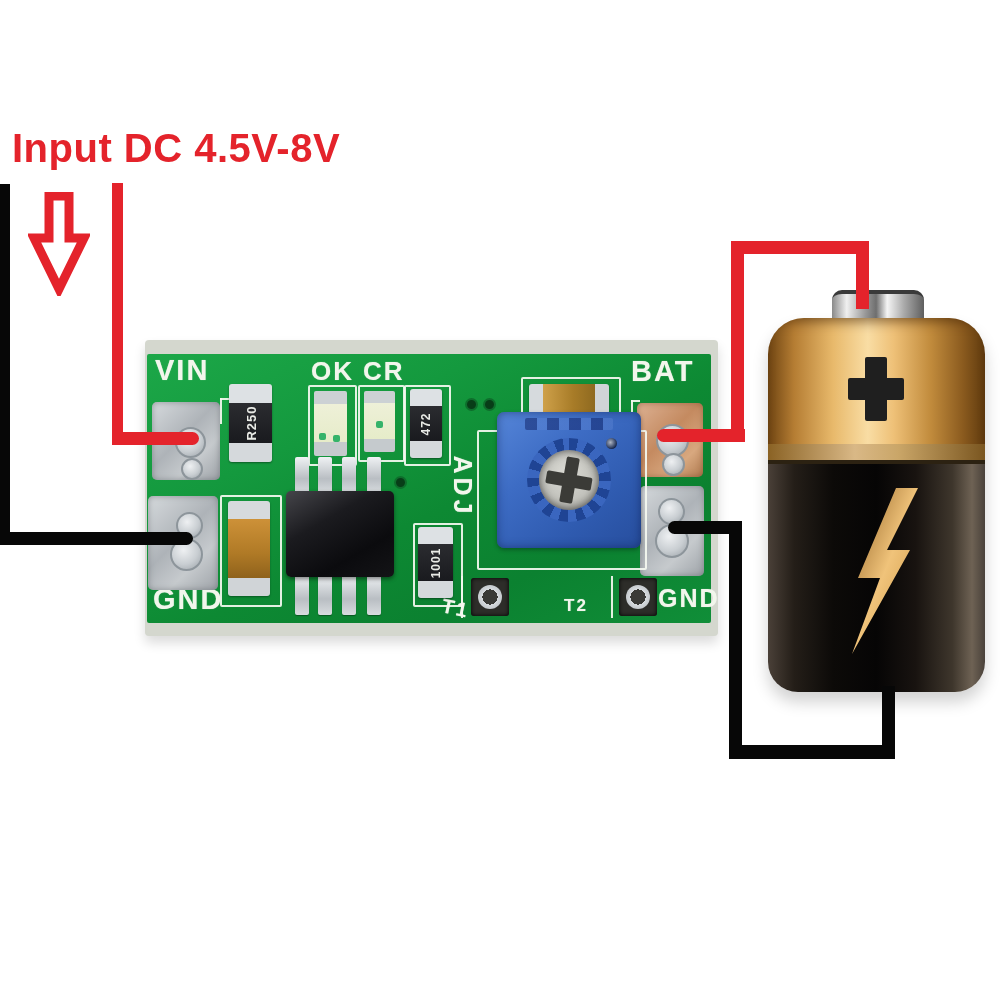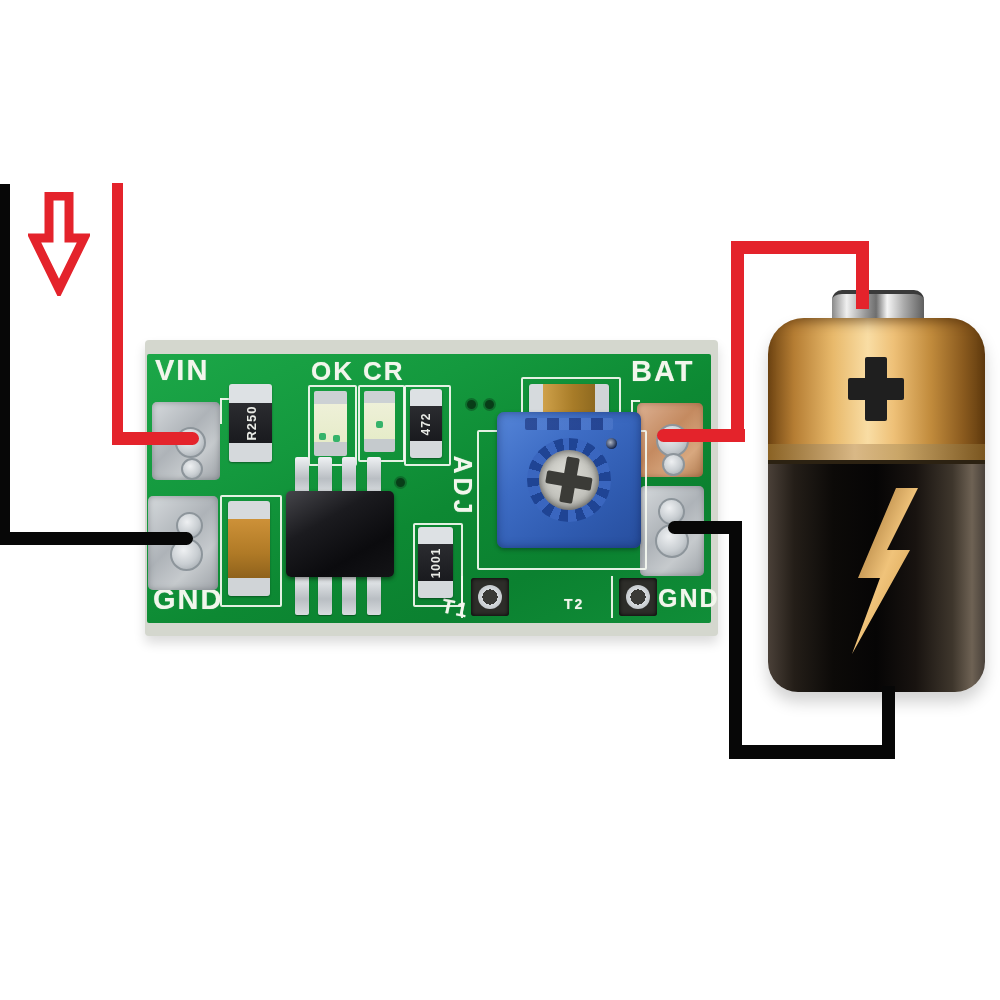--- a/index.html
+++ b/index.html
@@ -97,20 +97,21 @@
   .bat-plus .v{position:absolute;left:17px;top:0;width:22px;height:64px;background:#1f1f1f;border-radius:2px;}
   .bat-plus .h{position:absolute;left:0;top:21px;width:56px;height:22px;background:#1f1f1f;border-radius:2px;}
 
   .arrow-svg{left:28px;top:192px;}
 </style>
 </head>
 <body>
 
 <div class="canvas">
 
+  <div class="abs input-label">Input DC 4.5V-8V</div>
   <svg class="abs arrow-svg" width="62" height="104" viewBox="0 0 62 104">
     <polygon points="21,4 41,4 41,46 56,46 31,97 6,46 21,46" fill="#ffffff" stroke="#e4232b" stroke-width="9" stroke-linejoin="miter"></polygon>
   </svg>
 
   <div class="abs battery">
     <div class="bat-terminal"></div>
     <div class="bat-body">
       <div class="bat-gold">
         <div class="bat-plus">
           <div class="v"></div>
@@ -136,21 +137,21 @@
   <div class="abs pcb">
     <div class="pcb-green"></div>
 
     <div class="silk" style="left:10px;top:16px;font-size:29px;">VIN</div>
     <div class="silk" style="left:166px;top:18px;font-size:26px;">OK</div>
     <div class="silk" style="left:218px;top:18px;font-size:26px;">CR</div>
     <div class="silk" style="left:486px;top:17px;font-size:29px;">BAT</div>
     <div class="silk" style="left:286px;top:134px;font-size:25px;letter-spacing:4px;transform:rotate(90deg);">ADJ</div>
     <div class="silk" style="left:8px;top:245px;font-size:29px;">GND</div>
     <div class="silk" style="left:297px;top:258px;font-size:20px;transform:rotate(12deg);">T1</div>
-    <div class="silk" style="left:419px;top:257px;font-size:14px;">T2</div>
+    <div class="silk" style="left:419px;top:257px;font-size:17px;">T2</div>
     <div class="silk" style="left:513px;top:246px;font-size:25px;">GND</div>
 
     <div class="pad silver" style="left:7px;top:62px;width:68px;height:78px;">
       <div class="hole" style="left:23px;top:25px;width:27px;height:27px;"></div>
       <div class="hole" style="left:29px;top:56px;width:18px;height:18px;"></div>
     </div>
     <div class="pad silver" style="left:3px;top:156px;width:70px;height:94px;">
       <div class="hole" style="left:28px;top:16px;width:23px;height:23px;"></div>
       <div class="hole" style="left:22px;top:42px;width:29px;height:29px;"></div>
     </div>

